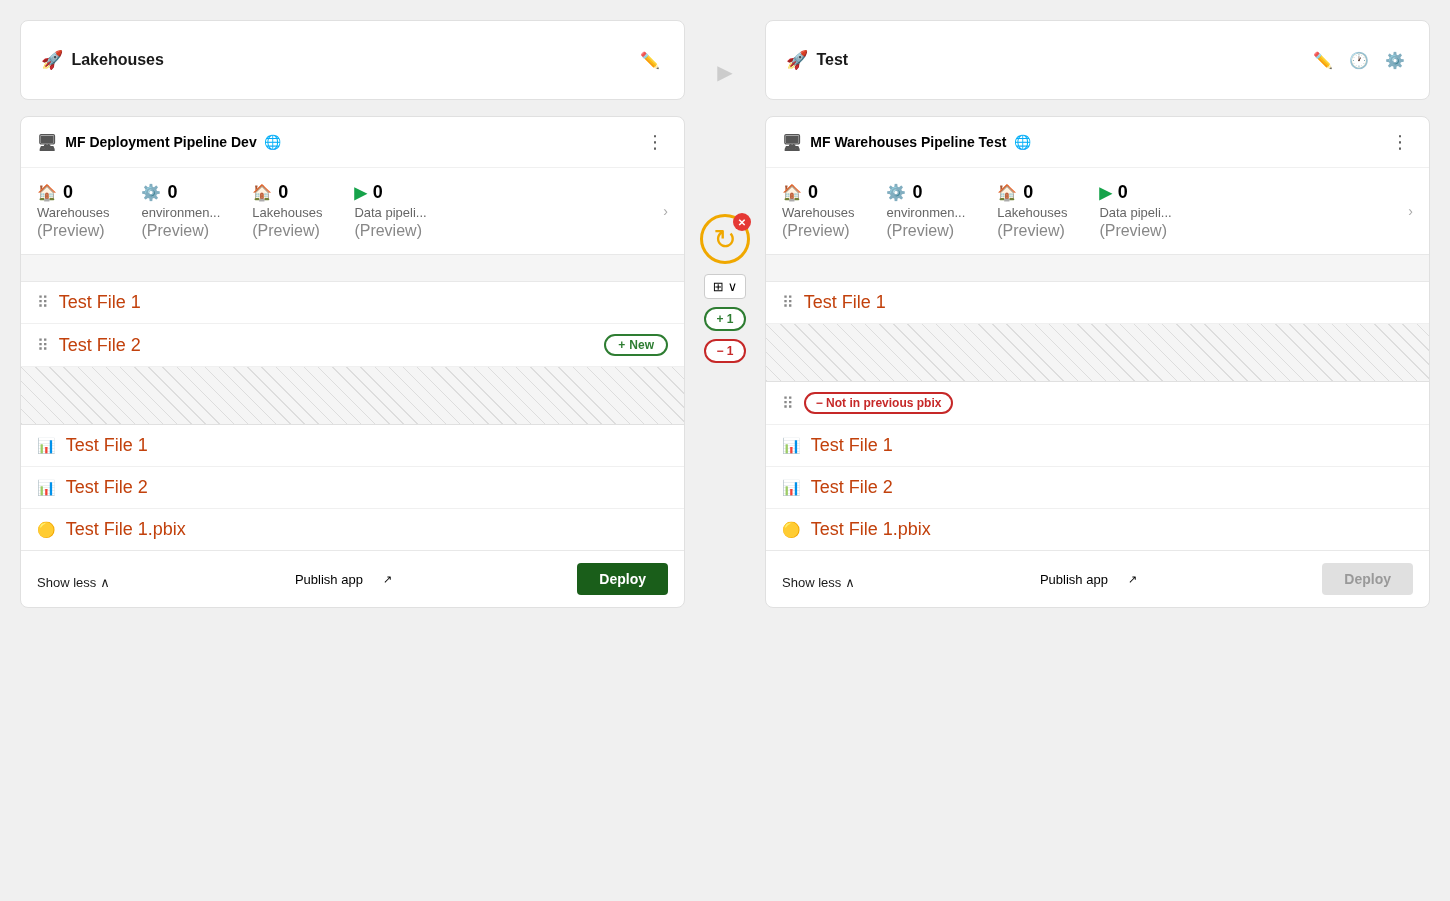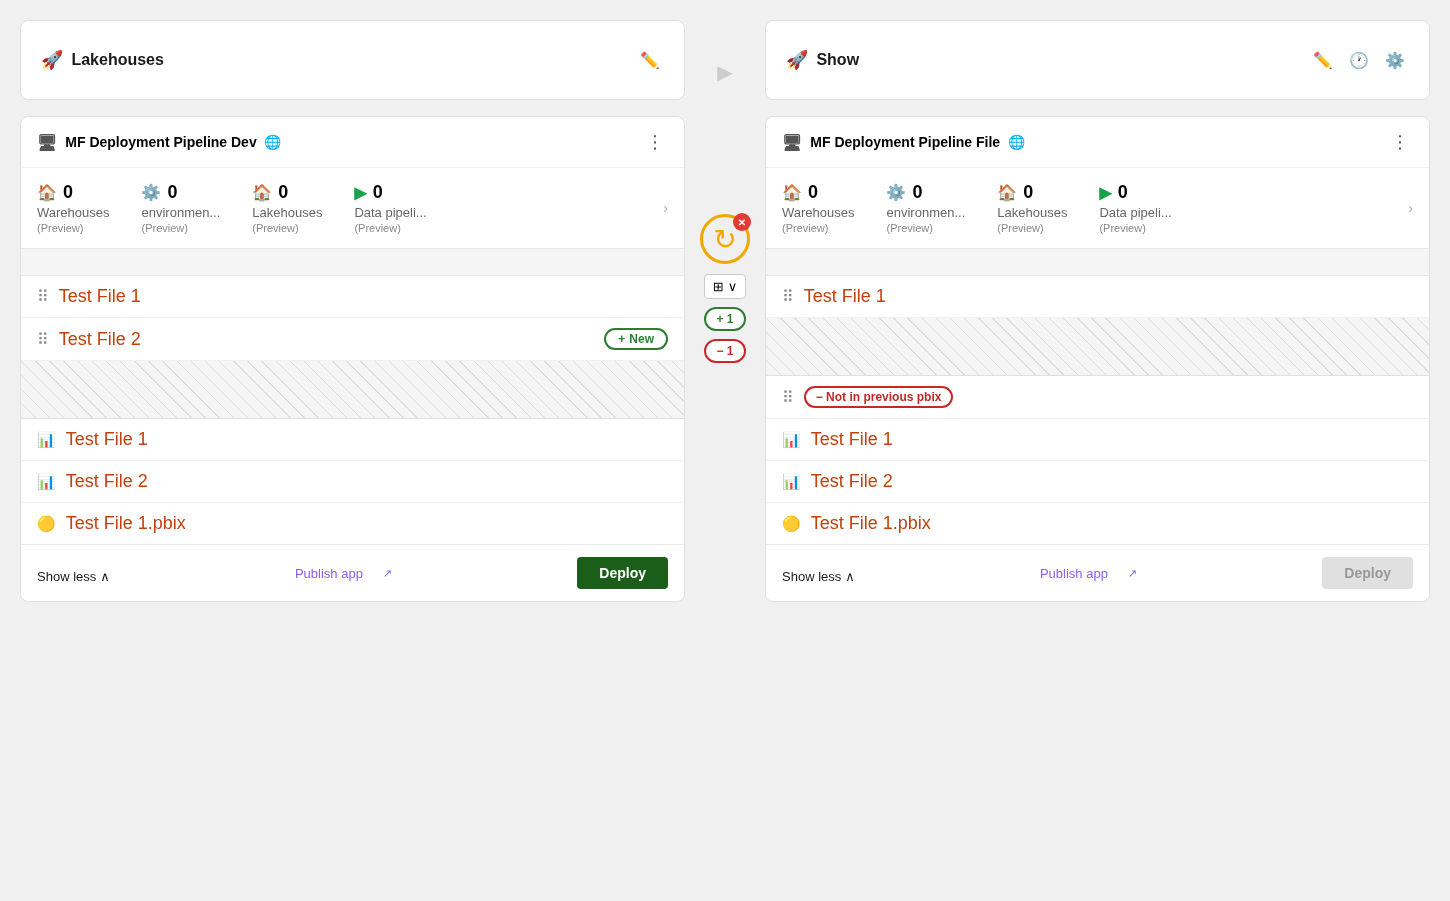--- a/index.html
+++ b/index.html
@@ -114,21 +114,21 @@
       font-size: 18px;
       font-weight: 600;
     }
     .metric-icon { font-size: 16px; }
     .metric-label {
       font-size: 13px;
       color: #666;
       margin-top: 2px;
     }
     .metric-label-sub {
-      font-size: 11px;
+      font-size: 16px;
       color: #888;
     }
     .metrics-arrow {
       margin-left: auto;
       color: #aaa;
       font-size: 14px;
       cursor: pointer;
     }
     
     .section-divider {
@@ -203,21 +203,21 @@
       font-size: 13px;
       display: flex;
       align-items: center;
       gap: 4px;
       margin-top: 7px;
     }
     .publish-btn {
       background: none;
       border: none;
       cursor: pointer;
-      color: #8b5cf6;
+      color: #000000;
       font-size: 13px;
       display: flex;
       align-items: center;
       gap: 20px;
       text-decoration: none;
     }
     .deploy-btn {
       background: #1a5e1a;
       color: #fff;
       border: none;
@@ -455,34 +455,34 @@
     <div class="diff-removed">
       <span>−&nbsp;1</span>
     </div>
   </div>
 
   <div class="stage-column">
 
     <div class="stage-header">
       <div class="stage-header-left">
         <span class="stage-header-icon">🚀</span>
-        <span>Show</span>
+        <span>Test</span>
       </div>
       <div class="stage-header-actions">
         <button class="icon-btn">✏️</button>
         <button class="icon-btn">🕐</button>
         <button class="icon-btn">⚙️</button>
       </div>
     </div>
 
     <div class="pipeline-card">
       <div class="pipeline-card-header">
         <div class="pipeline-card-title">
           <span class="icon">🖥</span>
-          <span>MF Deployment Pipeline File</span>
+          <span>MF Warehouses Pipeline Test</span>
           <span style="font-size:14px;color:#888;">🌐</span>
         </div>
         <button class="more-btn">⋮</button>
       </div>
 
       <div class="metrics-row">
         <div class="metric-item">
           <div class="metric-value">
             <span class="metric-icon warehouse-icon">🏠</span>
             <span>0</span>

